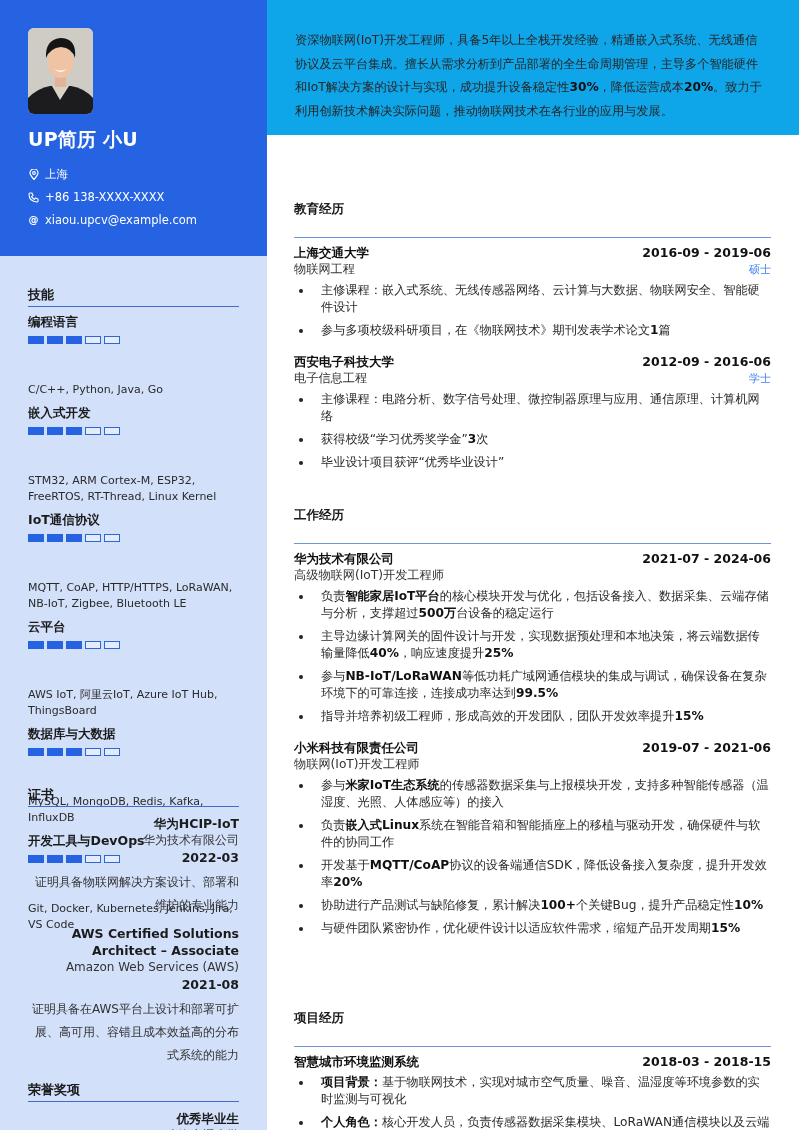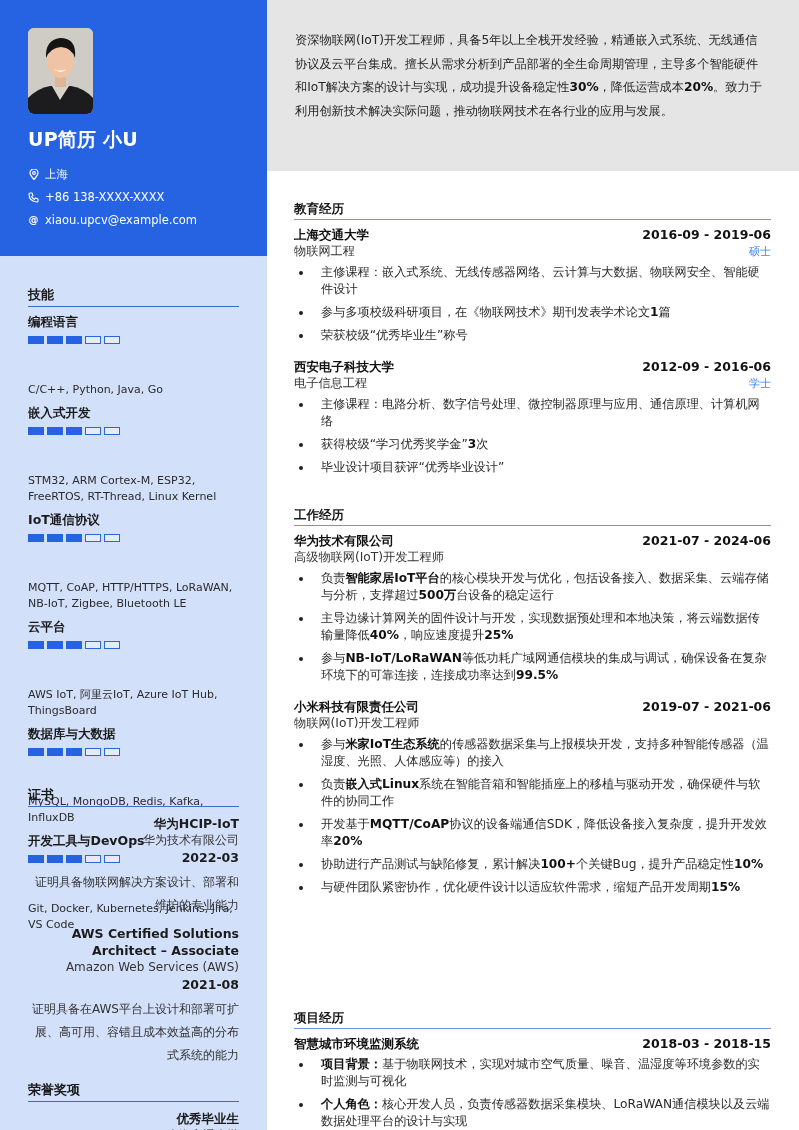--- a/index.html
+++ b/index.html
@@ -26,26 +26,26 @@
   .bar.off { background: #e4ecfc; border-color: #2f66d6; }
   .skill-desc { font-size: 11px; color: #2a2a2a; line-height: 16px; margin-top: 38px; }
 
   .cert { margin-top: 8px; text-align: right; }
   .cert-name { font-size: 12.5px; font-weight: bold; line-height: 17px; color: #1b1b1b; }
   .cert-org { font-size: 12px; line-height: 17px; color: #333; }
   .cert-date { font-size: 12.5px; font-weight: bold; line-height: 17px; color: #1b1b1b; }
   .cert-desc { font-size: 12px; line-height: 23px; color: #333; margin-top: 5px; }
 
   
-  .summary { position: absolute; left: 267px; top: 0; width: 532px; height: 171px; background: #e5e5e5; }
+  .summary { position: absolute; left: 267px; top: 0; width: 532px; height: 135px; background: #0ea5e9; }
   .summary p { position: absolute; left: 28px; top: 29px; width: 470px; font-size: 12.2px; line-height: 23.5px; color: #262626; }
   .summary b { font-weight: bold; color: #111; }
 
   .right { position: absolute; left: 294px; width: 477px; }
-  .sec-title { font-size: 12.5px; font-weight: bold; color: #1b1b1b; padding-bottom: 1px; border-bottom: 1.5px solid #6d95d8; }
+  .sec-title { font-size: 12.5px; font-weight: bold; color: #1b1b1b; padding-bottom: 19px; border-bottom: 1.5px solid #6d95d8; }
   .entry { margin-top: 6px; }
   .entry + .entry { margin-top: 14px; }
   .row { display: flex; justify-content: space-between; align-items: baseline; }
   .e-title { font-size: 12.5px; font-weight: bold; color: #111; line-height: 17px; }
   .e-date { font-size: 12.5px; font-weight: bold; color: #111; line-height: 17px; }
   .e-sub { font-size: 12.2px; color: #333; line-height: 17px; }
   .e-deg { font-size: 11px; color: #3b82f6; line-height: 17px; }
   ul.bullets { list-style: none; margin-top: 4px; }
   ul.bullets li { position: relative; padding-left: 27px; font-size: 12.2px; line-height: 17px; color: #2a2a2a; margin-bottom: 6px; }
   ul.bullets li::before { content: ""; position: absolute; left: 5px; top: 7px; width: 4px; height: 4px; border-radius: 50%; background: #222; }
@@ -204,21 +204,20 @@
           <span class="e-title">上海交通大学</span>
           <span class="e-date">2016-09 - 2019-06</span>
         </div>
         <div class="row">
           <span class="e-sub">物联网工程</span>
           <span class="e-deg">硕士</span>
         </div>
         <ul class="bullets">
           <li><span>主修课程：嵌入式系统、无线传感器网络、云计算与大数据、物联网安全、智能硬件设计</span></li>
           <li><span>参与多项校级科研项目，在《物联网技术》期刊发表学术论文</span><b>1</b><span>篇</span></li>
-          <li><span>荣获校级“优秀毕业生”称号</span></li>
         </ul>
       </div>
       <div class="entry">
         <div class="row">
           <span class="e-title">西安电子科技大学</span>
           <span class="e-date">2012-09 - 2016-06</span>
         </div>
         <div class="row">
           <span class="e-sub">电子信息工程</span>
           <span class="e-deg">学士</span>
@@ -238,20 +237,21 @@
       <div class="entry">
         <div class="row">
           <span class="e-title">华为技术有限公司</span>
           <span class="e-date">2021-07 - 2024-06</span>
         </div>
         <div class="e-sub">高级物联网(IoT)开发工程师</div>
         <ul class="bullets">
           <li><span>负责</span><b>智能家居IoT平台</b><span>的核心模块开发与优化，包括设备接入、数据采集、云端存储与分析，支撑超过</span><b>500万</b><span>台设备的稳定运行</span></li>
           <li><span>主导边缘计算网关的固件设计与开发，实现数据预处理和本地决策，将云端数据传输量降低</span><b>40%</b><span>，响应速度提升</span><b>25%</b></li>
           <li><span>参与</span><b>NB-IoT/LoRaWAN</b><span>等低功耗广域网通信模块的集成与调试，确保设备在复杂环境下的可靠连接，连接成功率达到</span><b>99.5%</b></li>
+          <li><span>指导并培养初级工程师，形成高效的开发团队，团队开发效率提升</span><b>15%</b></li>
         </ul>
       </div>
       <div class="entry">
         <div class="row">
           <span class="e-title">小米科技有限责任公司</span>
           <span class="e-date">2019-07 - 2021-06</span>
         </div>
         <div class="e-sub">物联网(IoT)开发工程师</div>
         <ul class="bullets">
           <li><span>参与</span><b>米家IoT生态系统</b><span>的传感器数据采集与上报模块开发，支持多种智能传感器（温湿度、光照、人体感应等）的接入</span></li>

